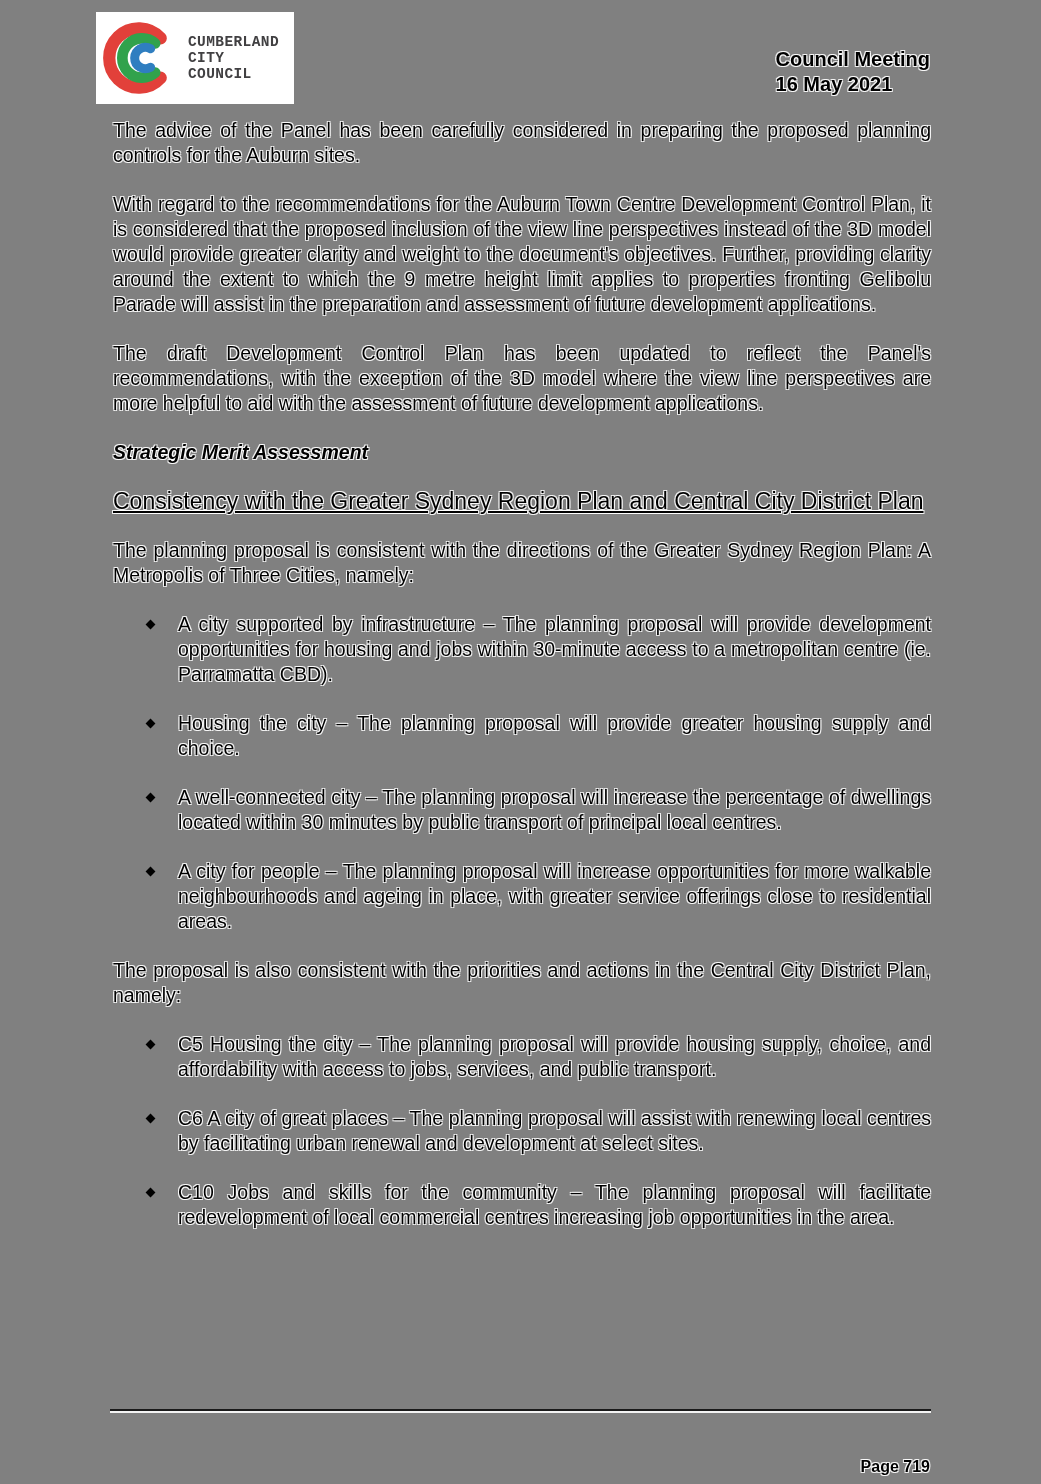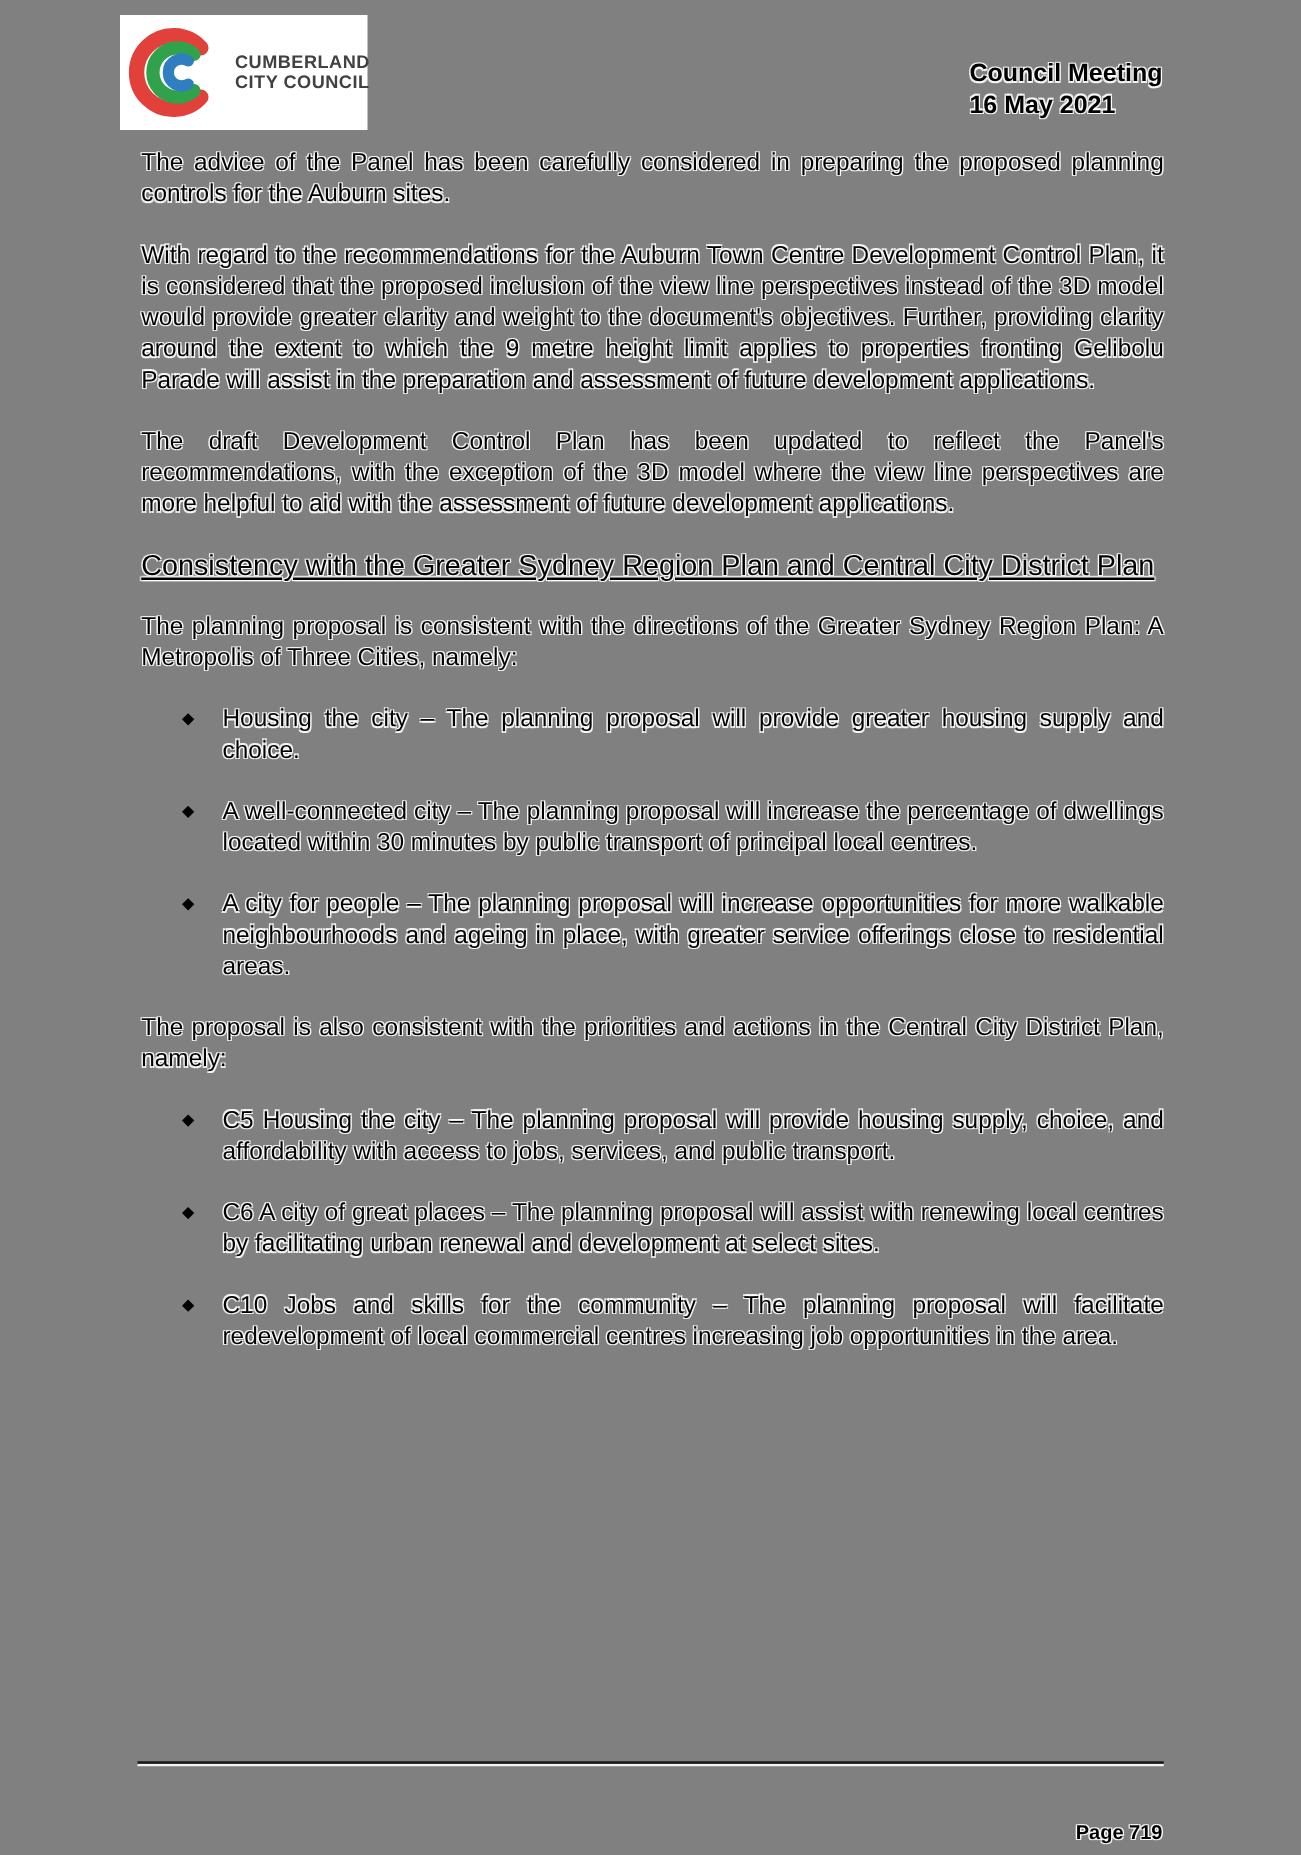--- a/index.html
+++ b/index.html
@@ -23,20 +23,21 @@
   
   .logo-patch {
     position: absolute;
     left: 96px; top: 12px;
     width: 198px; height: 92px;
     background: #ffffff;
     display: flex;
     align-items: center;
     padding-left: 5px;
     box-sizing: border-box;
+    font-family: Liberation Mono, monospace;
   }
   .logo-mark { width: 82px; height: 82px; flex: 0 0 auto; }
   .logo-text {
     margin-left: 5px;
     font-size: 14.5px;
     font-weight: 700;
     line-height: 16px;
     letter-spacing: 0.4px;
     color: #414042;
   }
@@ -128,25 +129,30 @@
   <div class="header-meta halo">
     <div>Council Meeting</div>
     <div>16 May 2021</div>
   </div>
 
   <main class="content halo">
     <p class="para">The advice of the Panel has been carefully considered in preparing the proposed planning controls for the Auburn sites.</p>
     <p class="para">With regard to the recommendations for the Auburn Town Centre Development Control Plan, it is considered that the proposed inclusion of the view line perspectives instead of the 3D model would provide greater clarity and weight to the document's objectives. Further, providing clarity around the extent to which the 9 metre height limit applies to properties fronting Gelibolu Parade will assist in the preparation and assessment of future development applications.</p>
     <p class="para">The draft Development Control Plan has been updated to reflect the Panel's recommendations, with the exception of the 3D model where the view line perspectives are more helpful to aid with the assessment of future development applications.</p>
 
+    <h2 class="heading-italic">Strategic Merit Assessment</h2>
     <h3 class="heading-underline">Consistency with the Greater Sydney Region Plan and Central City District Plan</h3>
 
     <p class="para">The planning proposal is consistent with the directions of the Greater Sydney Region Plan: A Metropolis of Three Cities, namely:</p>
 
     <ul class="bullets">
+      <li class="bullet-item">
+        <span class="bullet-marker"></span>
+        <span>A city supported by infrastructure – The planning proposal will provide development opportunities for housing and jobs within 30-minute access to a metropolitan centre (ie. Parramatta CBD).</span>
+      </li>
       <li class="bullet-item">
         <span class="bullet-marker"></span>
         <span>Housing the city – The planning proposal will provide greater housing supply and choice.</span>
       </li>
       <li class="bullet-item">
         <span class="bullet-marker"></span>
         <span>A well-connected city – The planning proposal will increase the percentage of dwellings located within 30 minutes by public transport of principal local centres.</span>
       </li>
       <li class="bullet-item">
         <span class="bullet-marker"></span>

